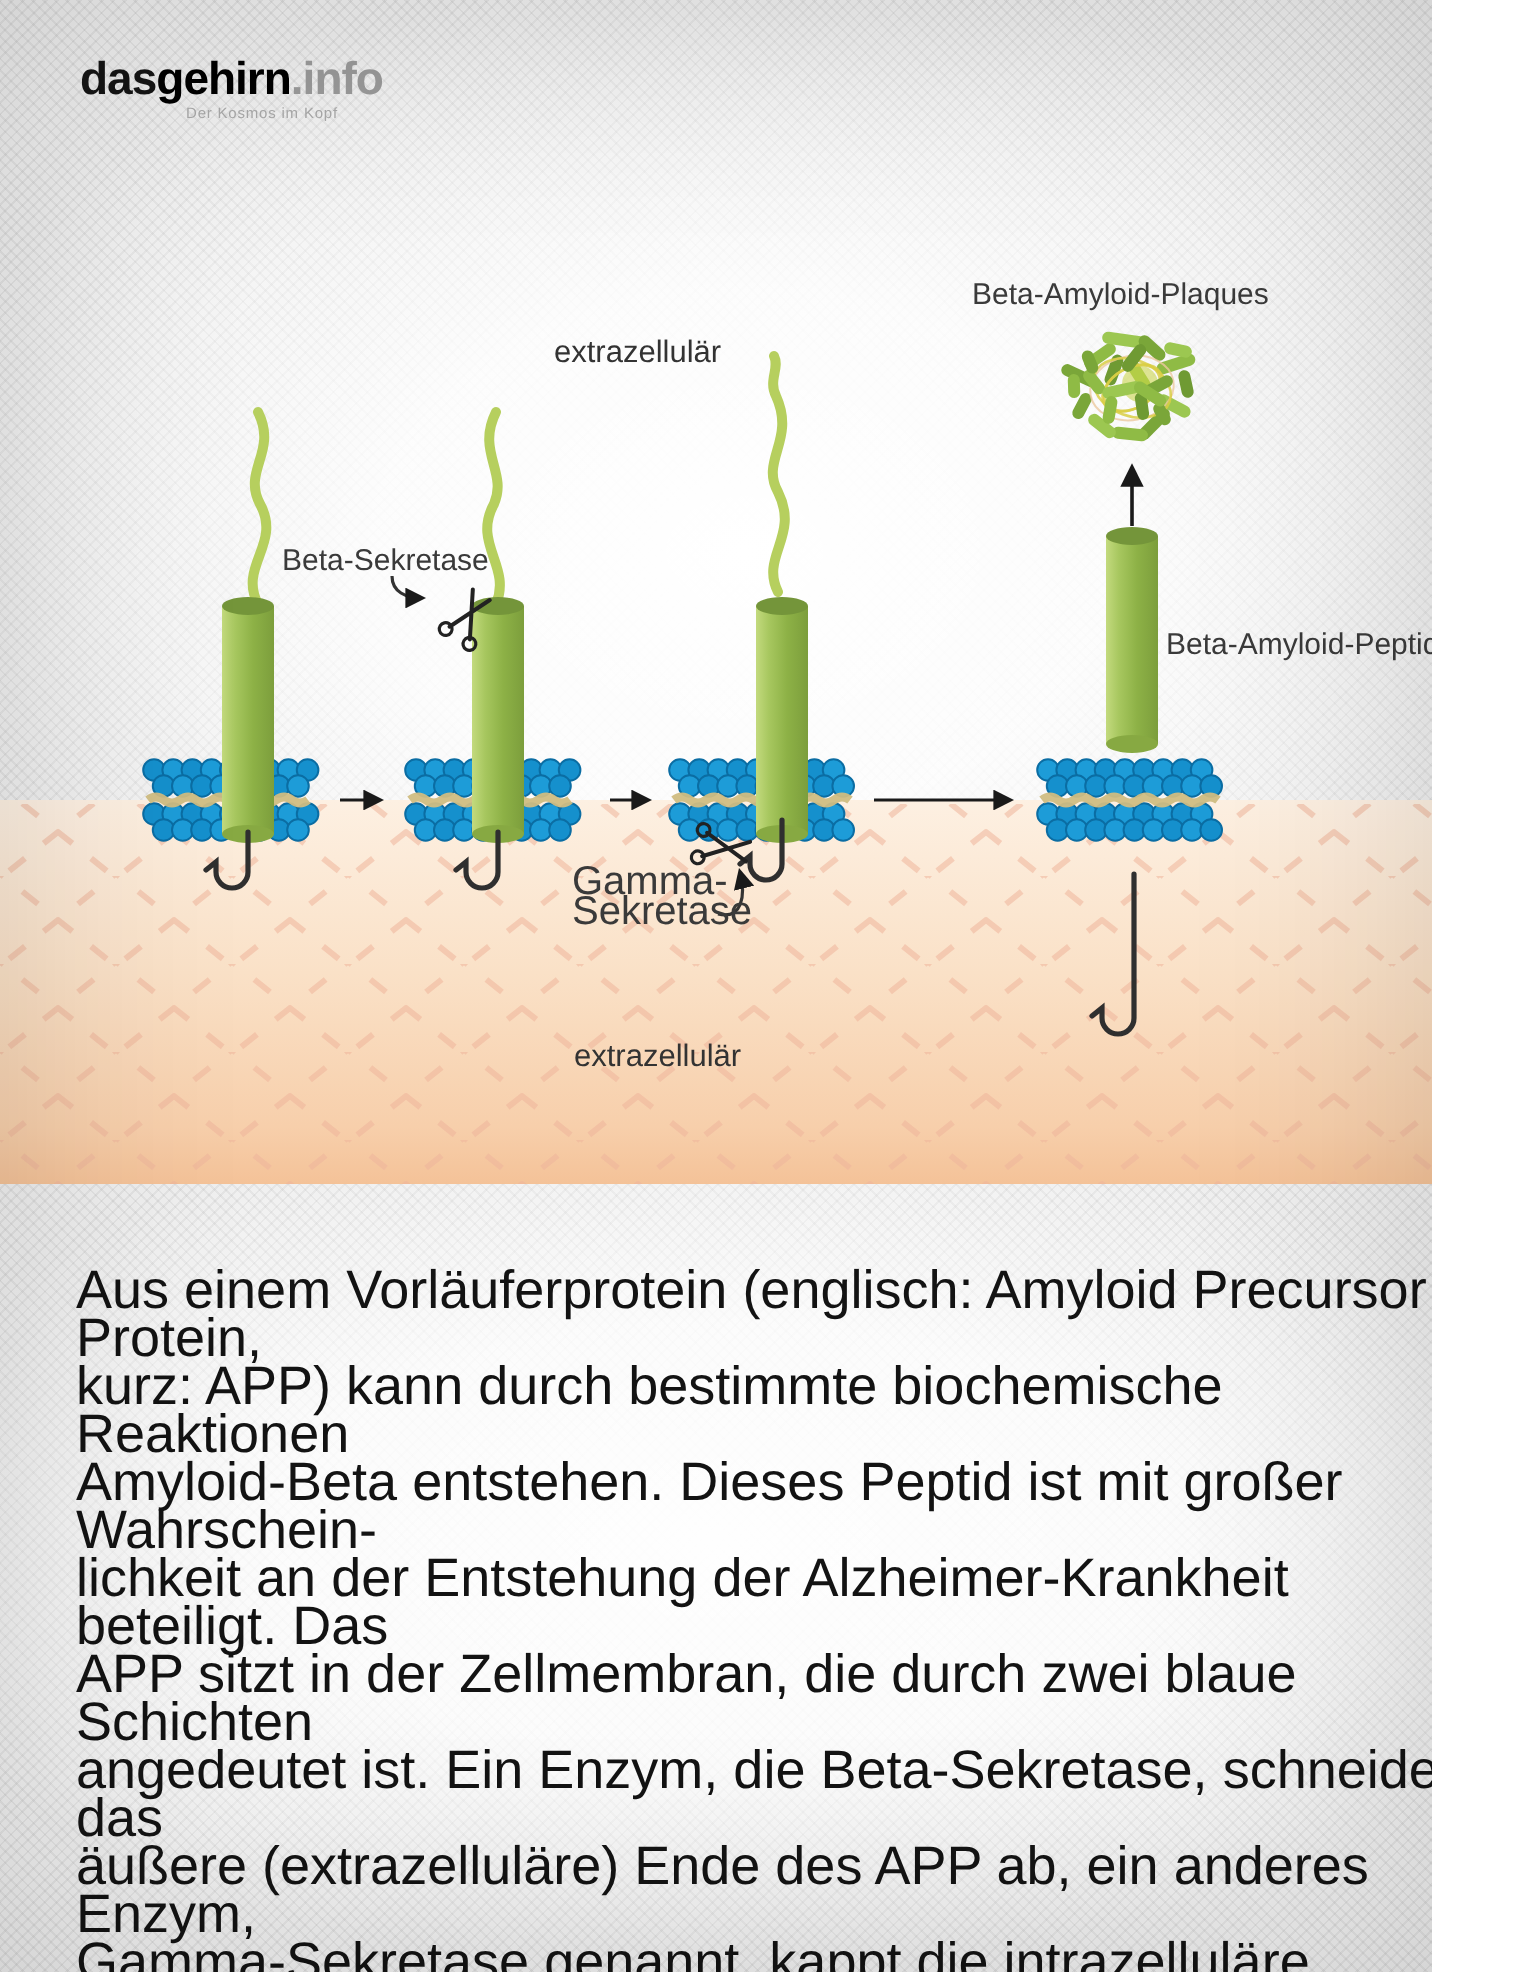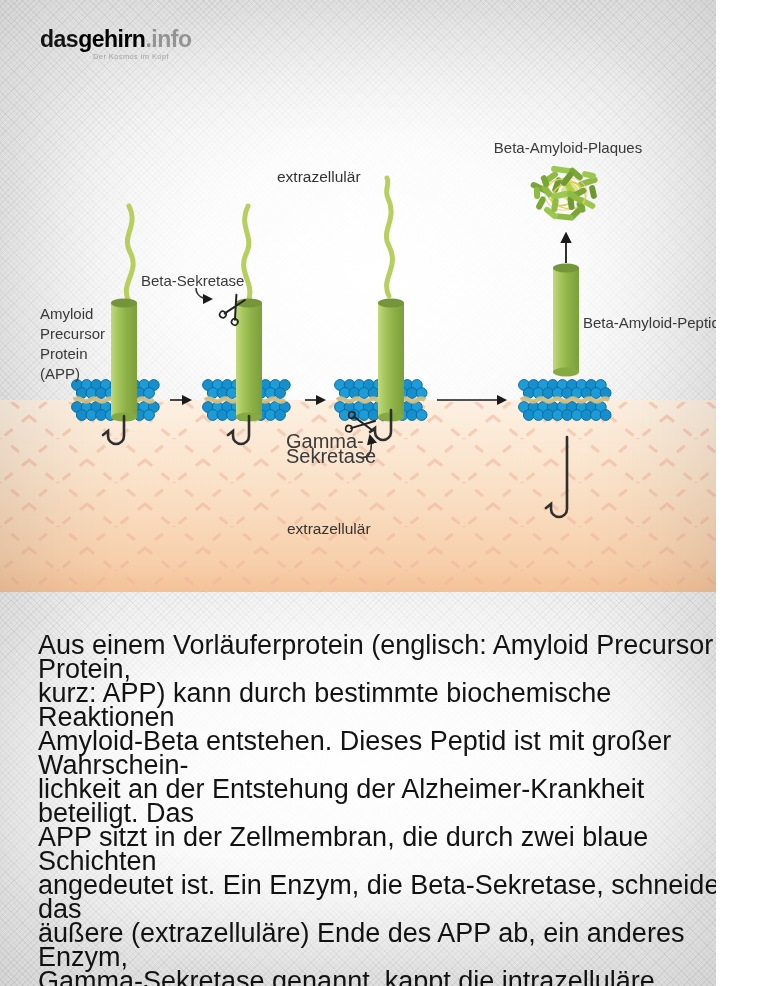--- a/index.html
+++ b/index.html
@@ -23,21 +23,21 @@
   h1.title{position:absolute;left:38px;top:82px;font-family:"Liberation Serif",serif;font-weight:400;font-size:29px;color:#101010;white-space:nowrap}
   .diagram{position:absolute;left:0;top:130px;width:768px;height:470px}
   .diagram svg{position:absolute;left:0;top:0}
   .dlabel{position:absolute;font-size:15px;color:#3a3a3a;white-space:pre-line;line-height:20px}
   .dbold{font-weight:400;color:#333;font-size:15.5px}
   #lbl-extra{left:277px;top:37px}
   #lbl-intra{left:287px;top:389px}
   #lbl-app{left:40px;top:174px}
   #lbl-beta{left:141px;top:141px}
   #lbl-gamma{left:286px;top:304px;width:76px;text-align:center;line-height:15px;font-size:20px}
-  #lbl-plaques{left:470px;top:8px;width:196px;text-align:center}
+  #lbl-plaques{left:486px;top:8px;width:196px;text-align:left}
   #lbl-peptid{left:583px;top:183px}
   .bodytext{position:absolute;left:38px;top:633px;width:706px;font-size:27px;line-height:24px;white-space:pre-line;color:#131313}
 </style>
 </head>
 <body>
 
 <div class="page">
 
   <div class="logo">
     <span class="das">das</span><span class="gehirn">gehirn</span><span class="info">.info</span>
@@ -299,24 +299,20 @@
           <rect x="548" y="72" width="14" height="6" rx="3" fill="#8fbb45" transform="rotate(-80 555 75)"></rect>
           <rect x="559" y="46" width="16" height="6" rx="3" fill="#6f9a33" transform="rotate(-52 567 49)"></rect>
           <rect x="582" y="42" width="14" height="6" rx="3" fill="#9cc751" transform="rotate(12 589 45)"></rect>
           <rect x="539" y="48" width="12" height="6" rx="3" fill="#7aa639" transform="rotate(68 545 51)"></rect>
           <rect x="566" y="64" width="18" height="6" rx="3" fill="#8fbb45" transform="rotate(33 575 67)"></rect>
         </g>
     </svg>
 
     <div class="dlabel dbold" id="lbl-extra">extrazellulär</div>
     <div class="dlabel dbold" id="lbl-intra">extrazellulär</div>
-    <div class="dlabel" id="lbl-app">Amyloid
-Precursor
-Protein
-(APP)</div>
     <div class="dlabel" id="lbl-beta">Beta-Sekretase</div>
     <div class="dlabel" id="lbl-gamma">Gamma-
 Sekretase</div>
     <div class="dlabel" id="lbl-plaques">Beta-Amyloid-Plaques</div>
     <div class="dlabel" id="lbl-peptid">Beta-Amyloid-Peptid</div>
   </div>
 
   <p class="bodytext">Aus einem Vorläuferprotein (englisch: Amyloid Precursor Protein,
 kurz: APP) kann durch bestimmte biochemische Reaktionen
 Amyloid-Beta entstehen. Dieses Peptid ist mit großer Wahrschein-

